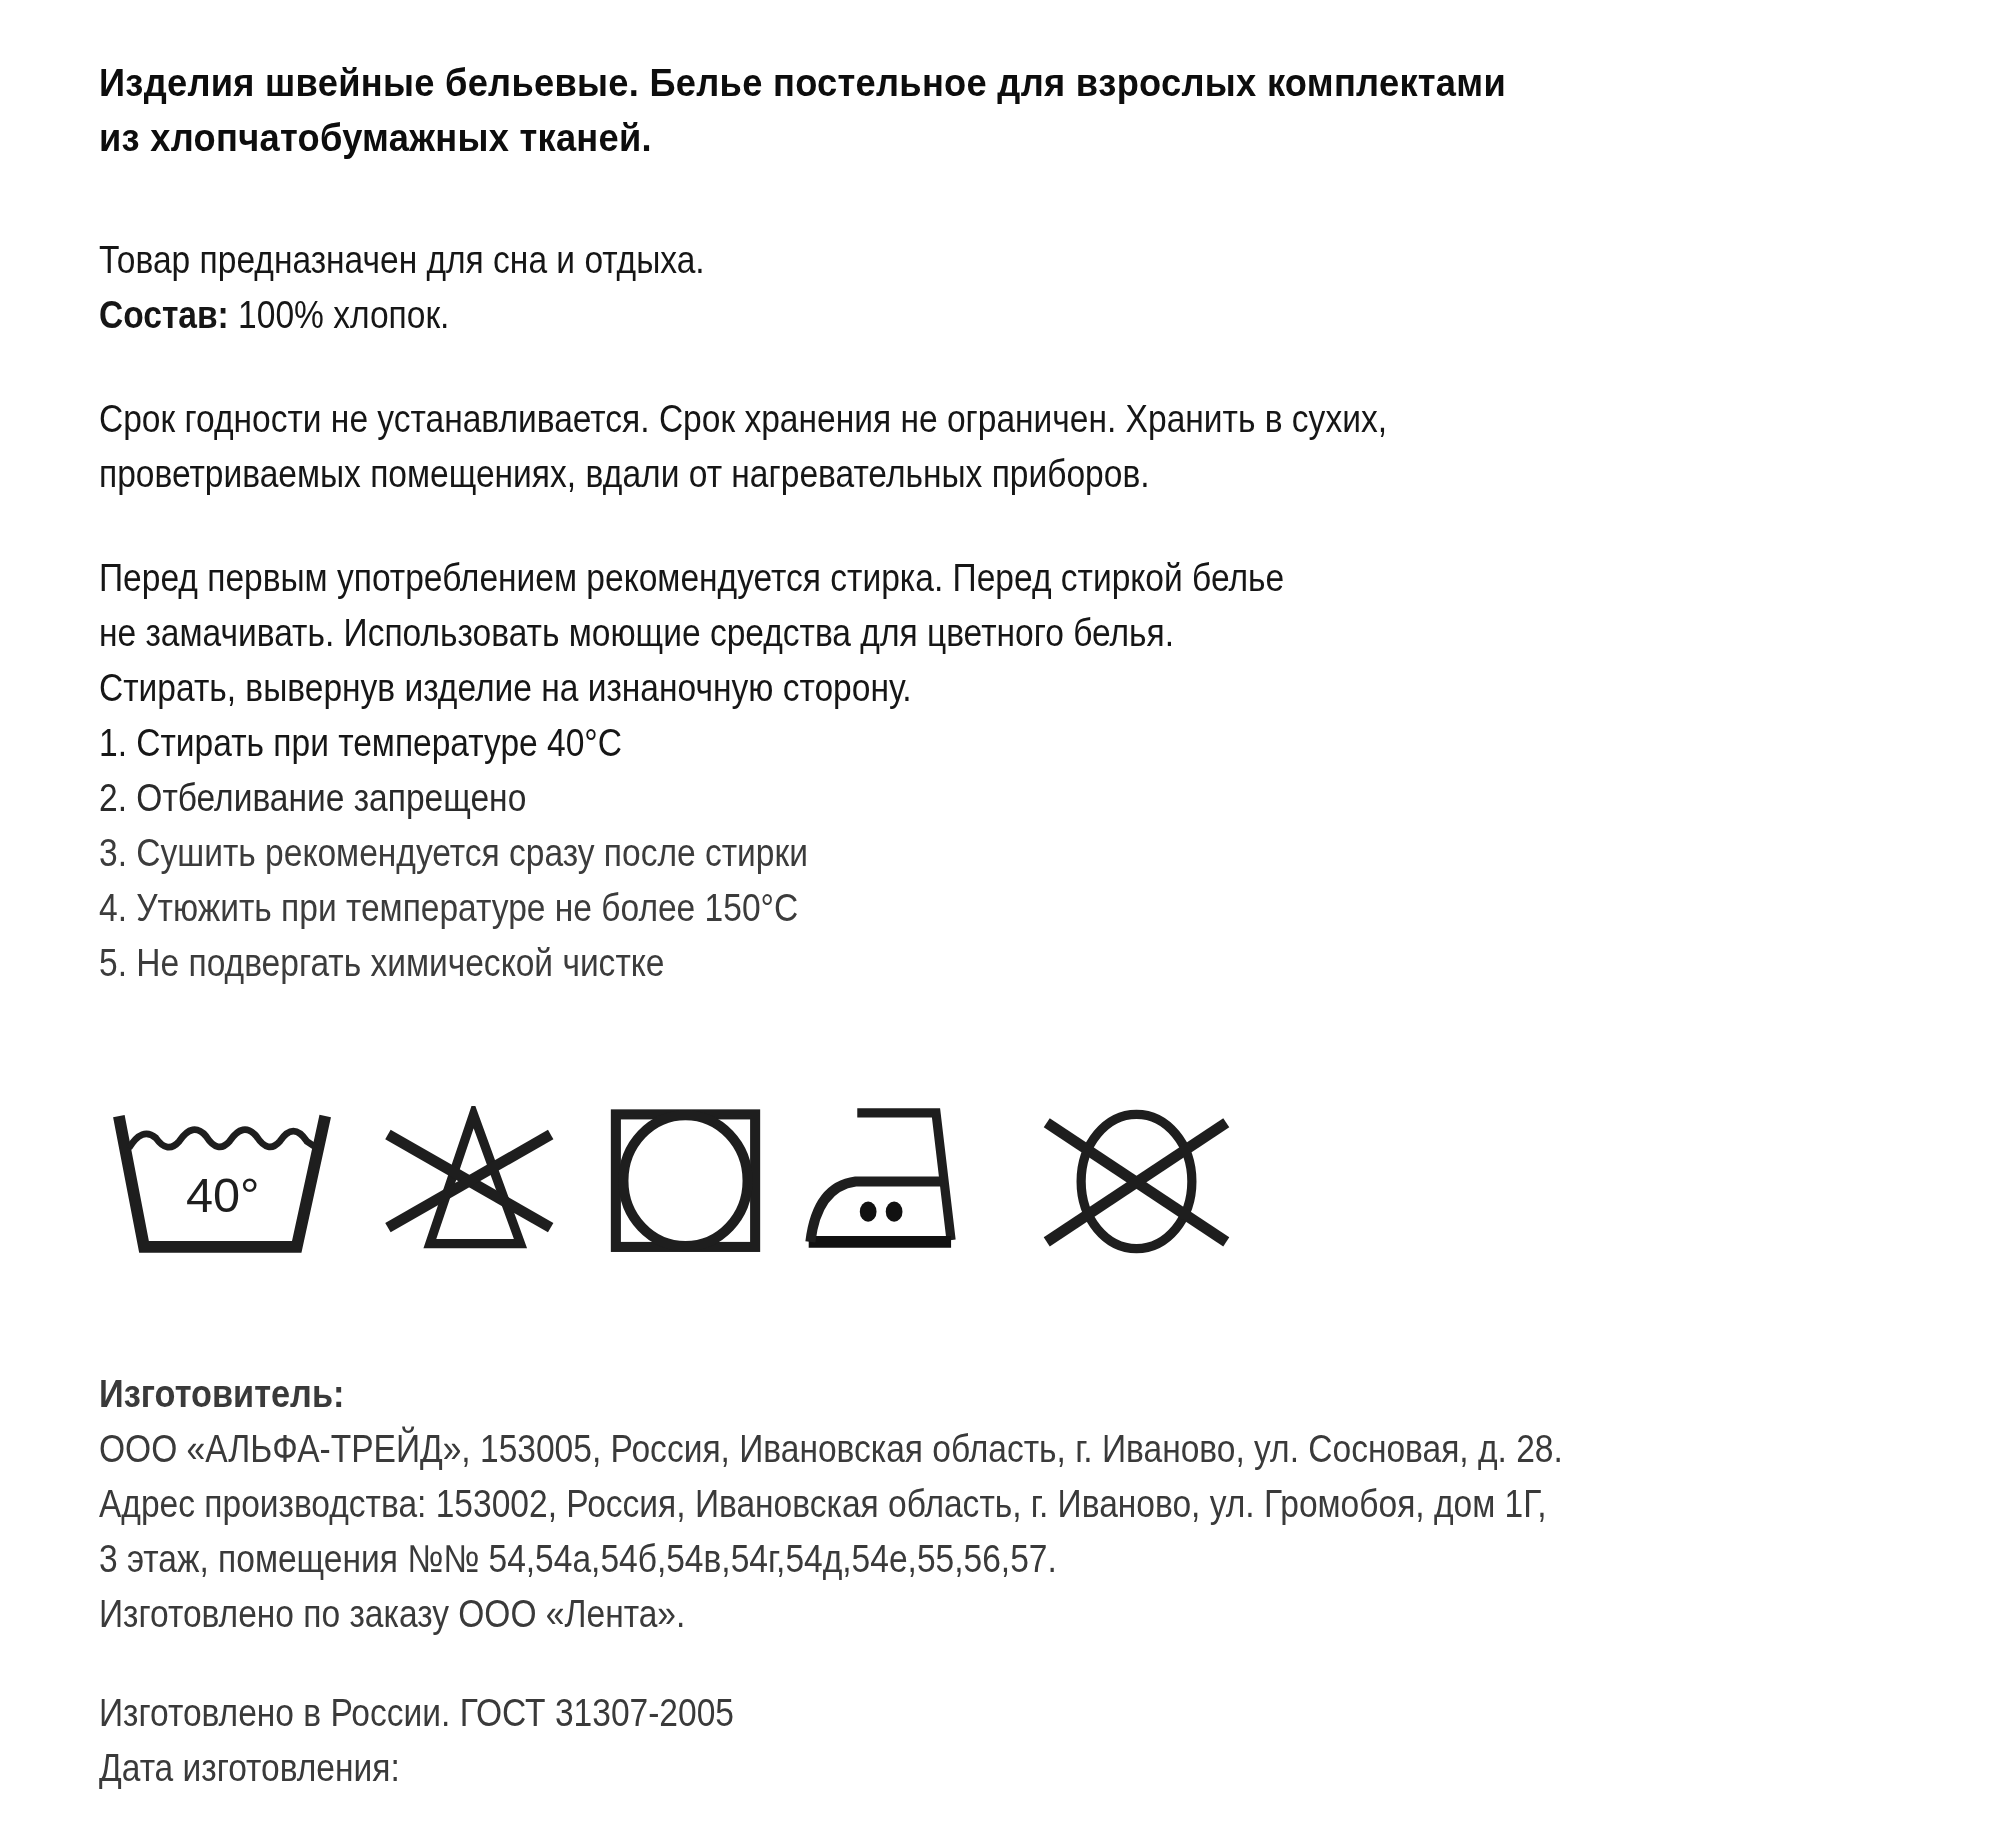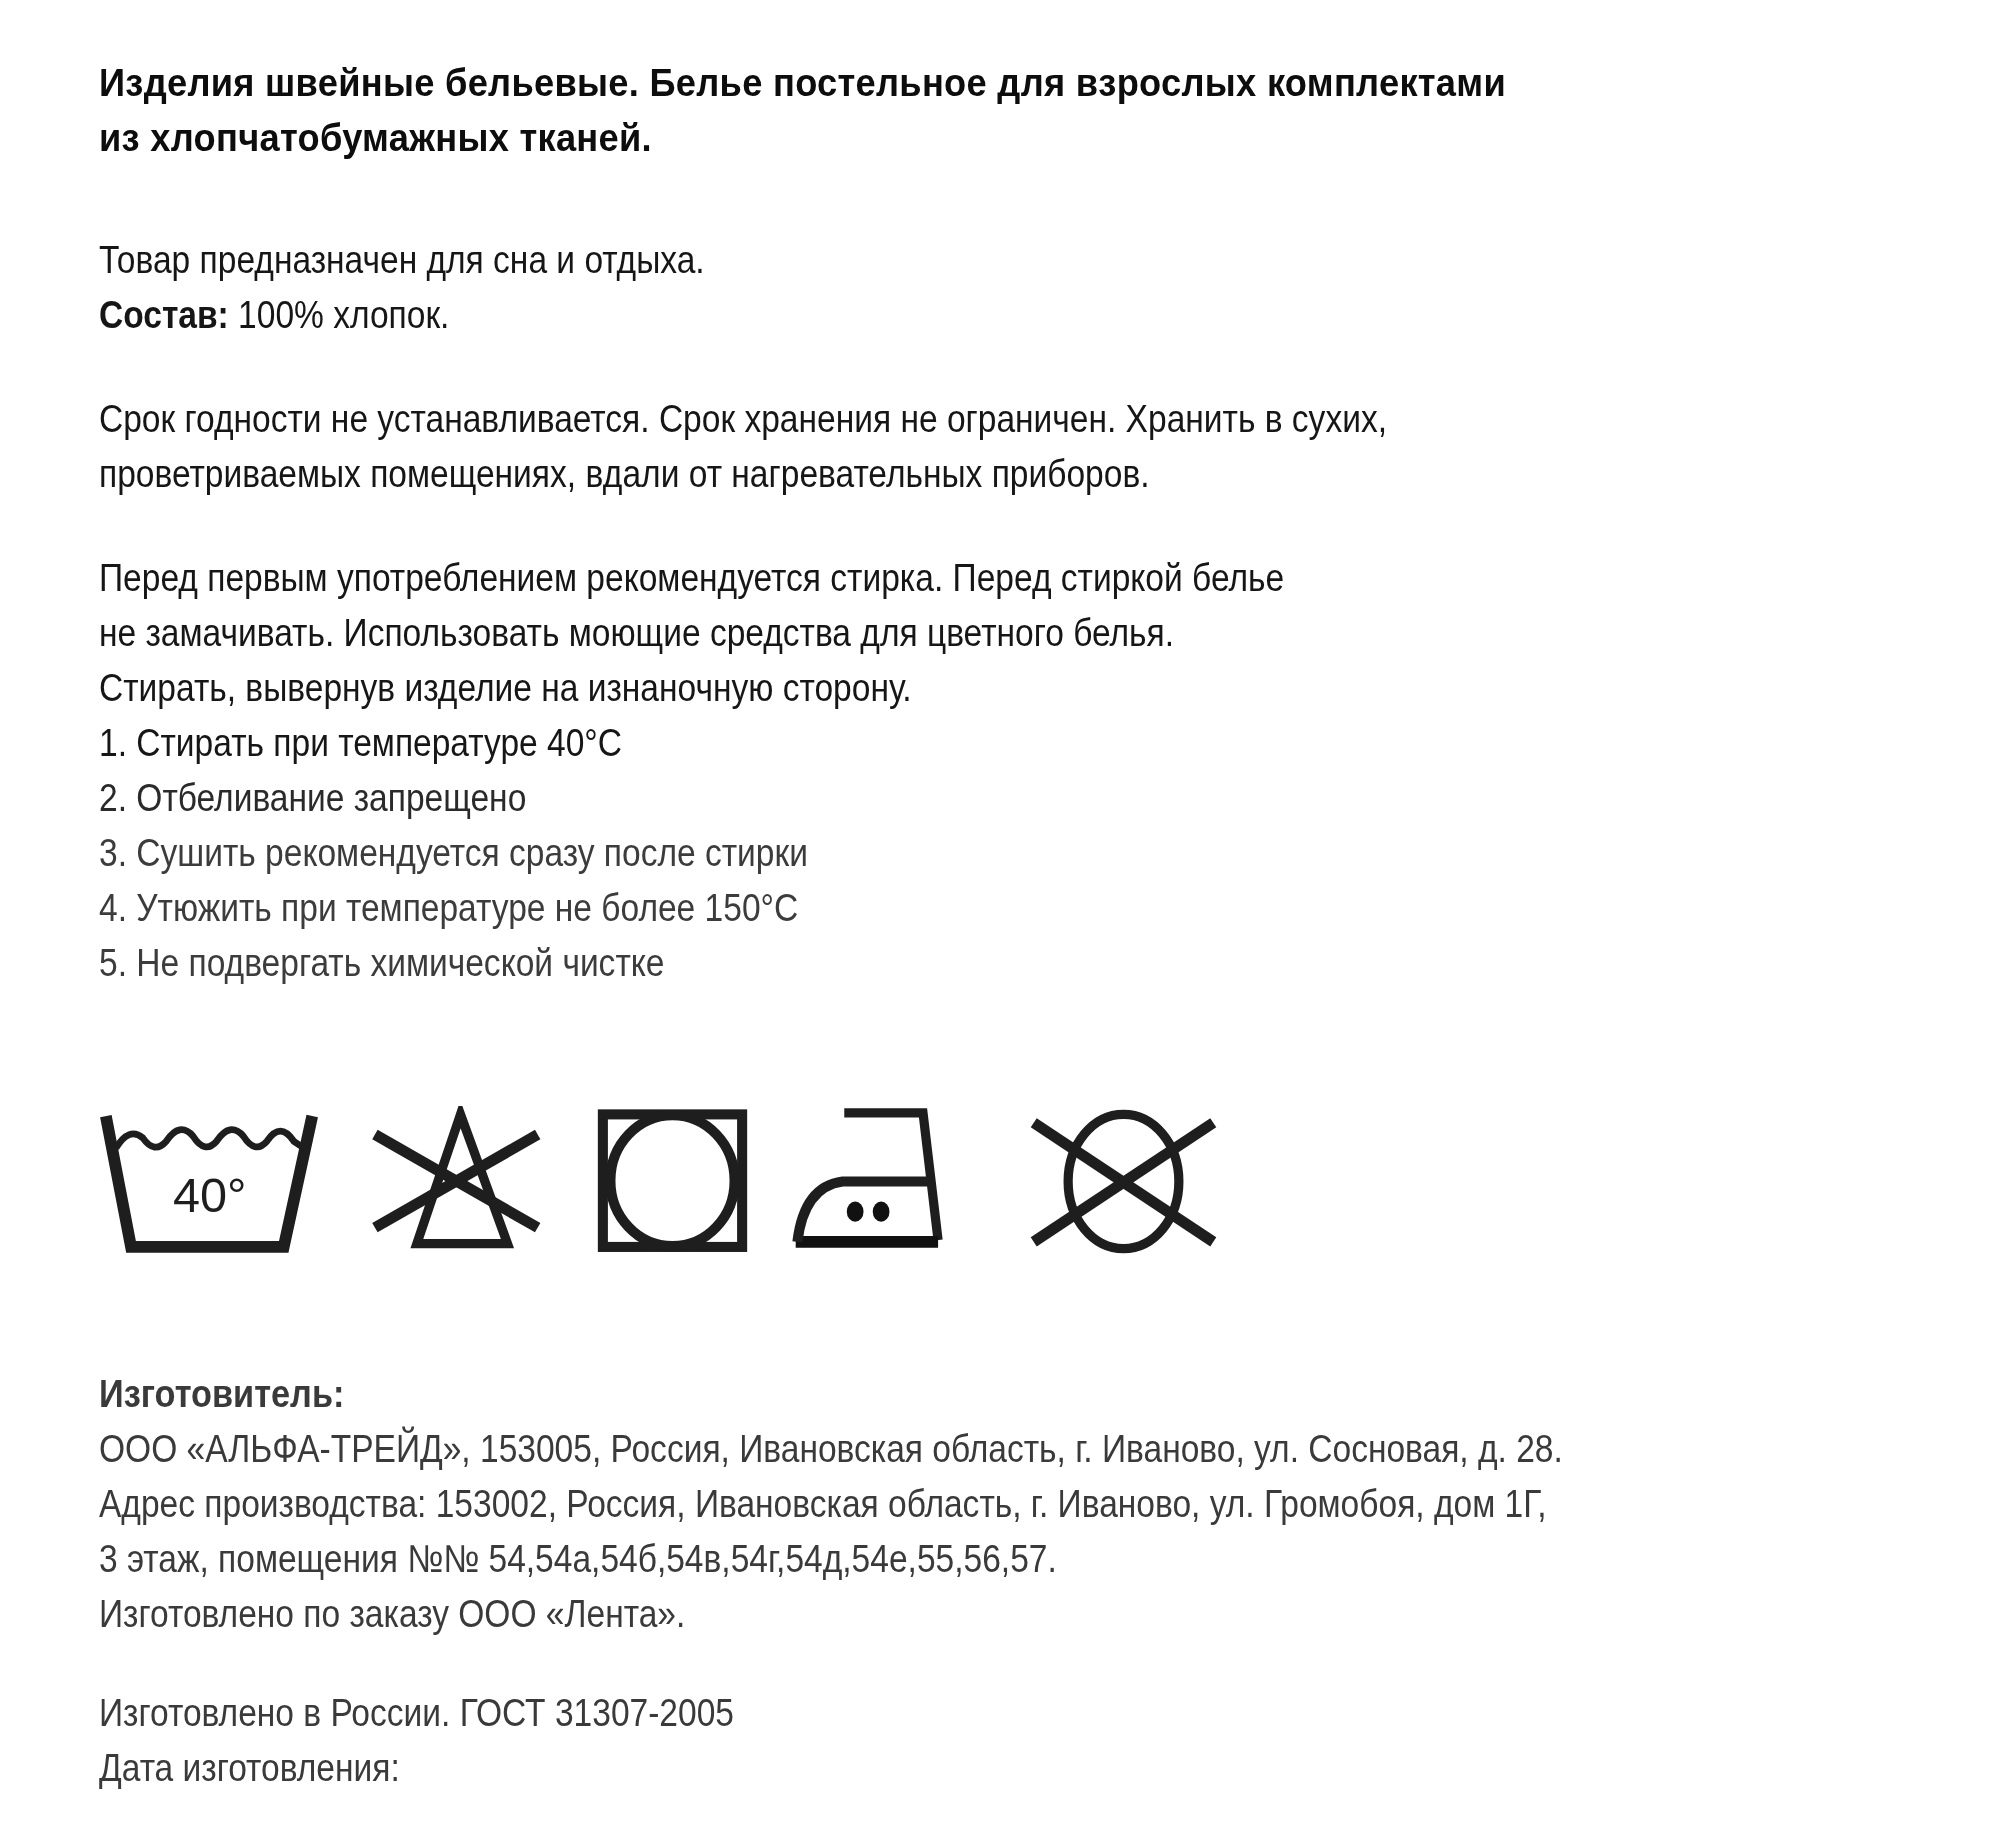--- a/index.html
+++ b/index.html
@@ -37,21 +37,21 @@
       transform: scaleX(0.86);
       transform-origin: left top;
       white-space: nowrap;
     }
     .para .b { font-weight: bold; }
     .line { display: block; }
     .gray1 { color: #2a2a2a; }
     .gray2 { color: #3c3c3c; }
     .icons {
       position: absolute;
-      left: 99px;
+      left: 112px;
       top: 1106px;
       width: 1124px;
       height: 151px;
     }
     .icon {
       position: absolute;
       top: 0;
     }
     .mfr {
       position: absolute;

